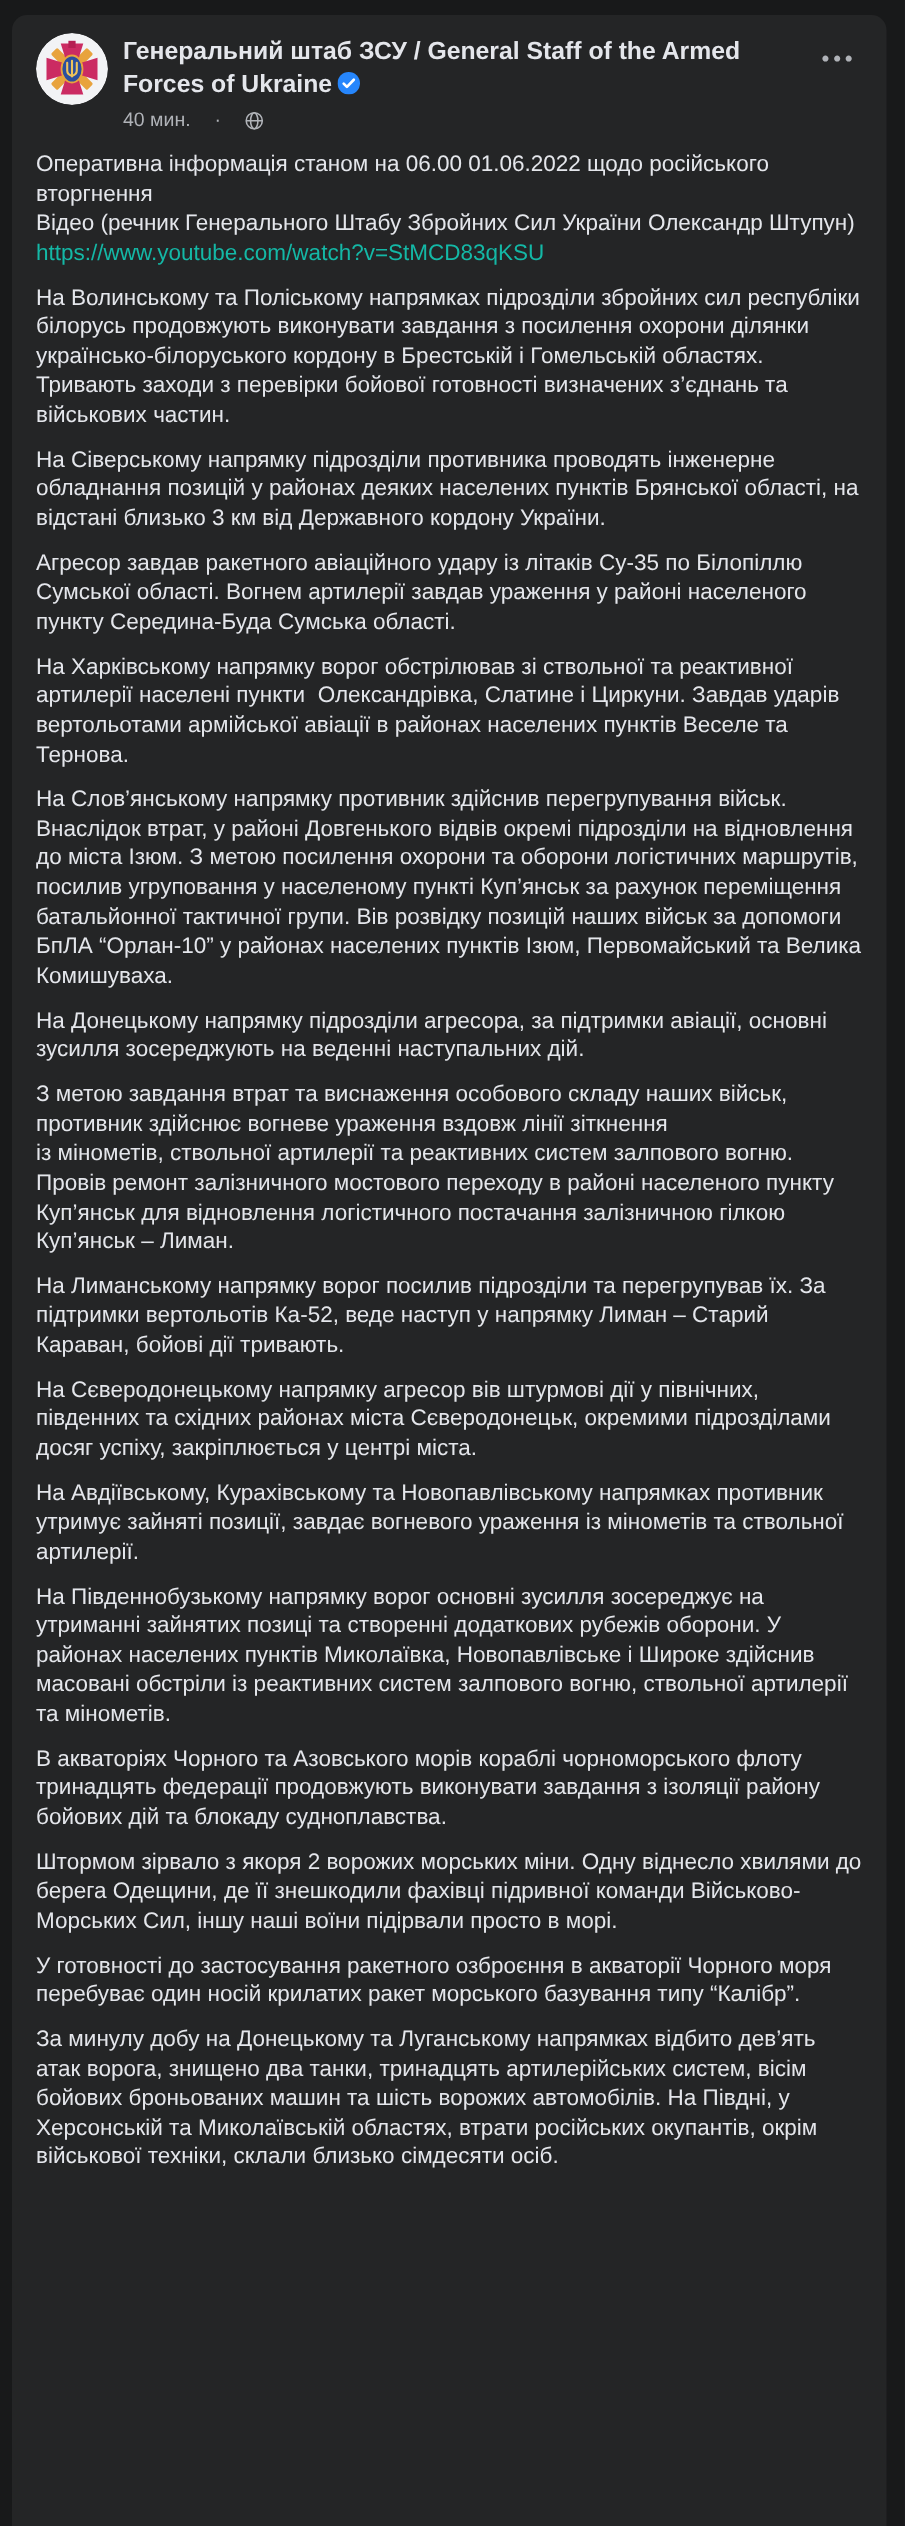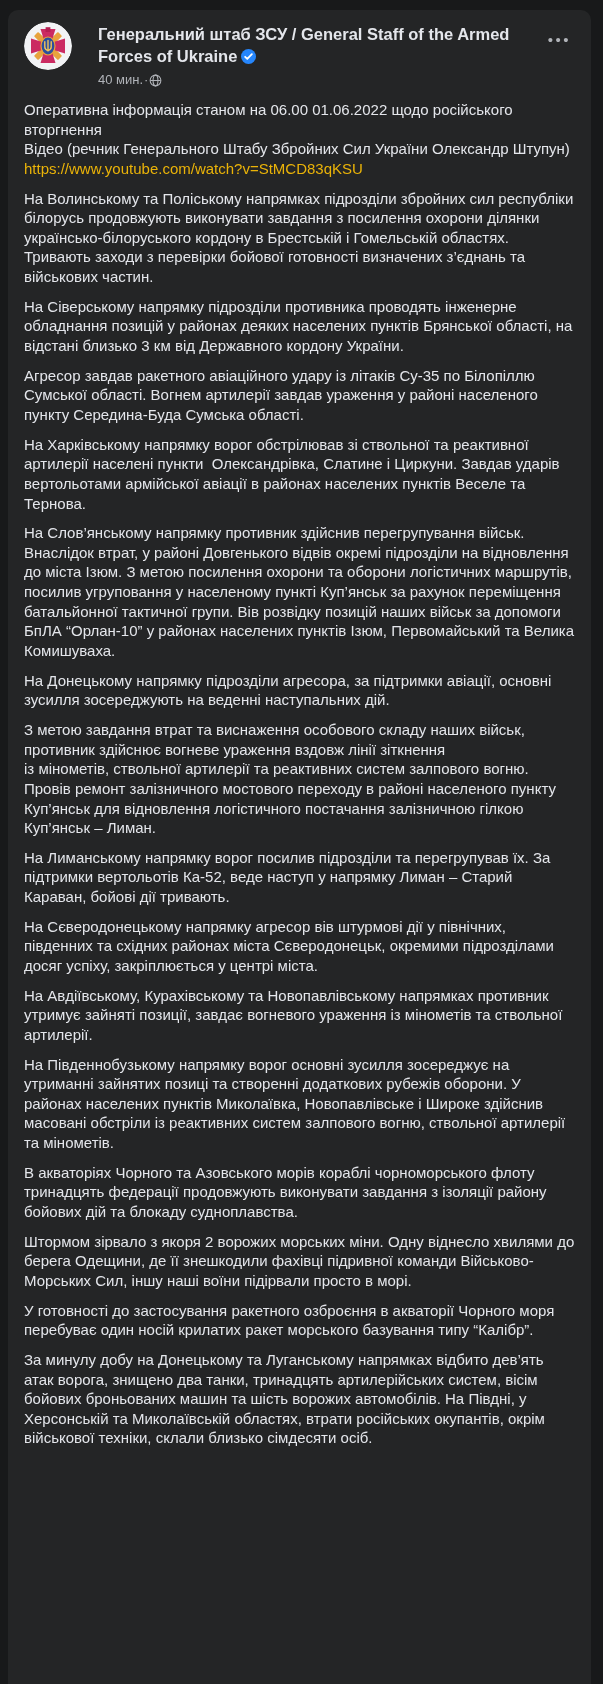--- a/index.html
+++ b/index.html
@@ -26,33 +26,33 @@
     gap: 10px;
   }
   .avatar {
     width: 48px;
     height: 48px;
     flex: 0 0 48px;
     border-radius: 50%;
     overflow: hidden;
     cursor: pointer;
   }
-  .header-text { flex: 1 1 auto; padding-top: 1px; margin-left: 16px; }
+  .header-text { flex: 1 1 auto; padding-top: 1px; }
   .page-name {
     font-size: 16.5px;
     font-weight: 700;
     color: #e4e6eb;
     line-height: 22px;
     cursor: pointer;
   }
   .badge { display: inline-block; vertical-align: -2px; margin-left: 4px; }
   .meta {
     display: flex;
     align-items: center;
-    gap: 1px;
+    gap: 16px;
     color: #b0b3b8;
     font-size: 13px;
     margin-top: 3px;
     line-height: 16px;
   }
   .meta .timestamp { cursor: pointer; }
   .more-btn {
     background: none;
     border: none;
     color: #b0b3b8;
@@ -66,21 +66,21 @@
   }
   
   .content {
     margin-top: 12px;
     color: #e4e6eb;
     font-size: 15px;
     line-height: 1.31;
   }
   .line { white-space: pre-wrap; }
   .yt-link {
-    color: #eab308;
+    color: #14b8a6;
     text-decoration: none;
     display: inline-block;
     word-break: break-all;
     cursor: pointer;
   }
   .paragraphs { margin-top: 10px; }
   .para {
     margin: 0 0 10px 0;
     white-space: pre-wrap;
   }

